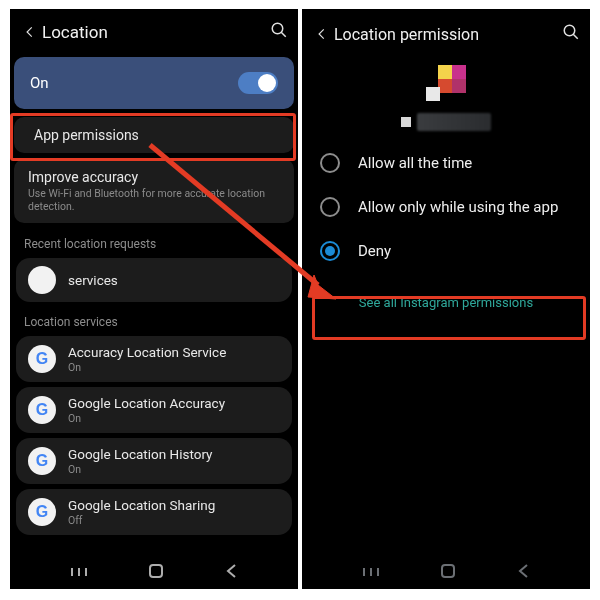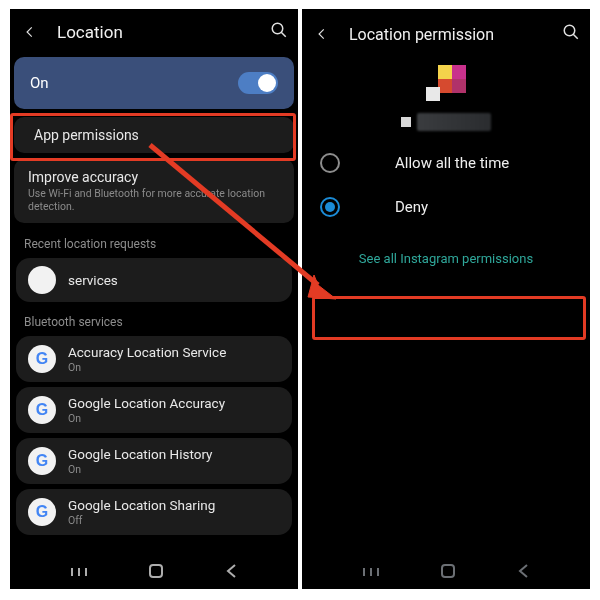--- a/index.html
+++ b/index.html
@@ -5,21 +5,21 @@
   * { box-sizing: border-box; margin: 0; padding: 0; }
   html, body { width: 600px; height: 600px; background: #fff; font-family: -apple-system, Roboto, "Helvetica Neue", Arial, sans-serif; }
   .stage { position: relative; width: 600px; height: 600px; background: #fff; overflow: hidden; }
   .phone { position: absolute; top: 9px; width: 288px; height: 580px; background: #000; border-radius: 0; overflow: hidden; }
   .left  { left: 10px; }
   .right { left: 302px; background: #000000; }
   
   .topbar { display: flex; align-items: center; height: 46px; padding: 0 10px; color: #e9e9e9; }
   .back-ic { width: 20px; height: 20px; display: flex; align-items: center; justify-content: center; }
   .back-ic svg { width: 14px; height: 14px; stroke: #e0e0e0; stroke-width: 2; fill: none; }
-  .title { margin-left: 17px; font-size: 17px; font-weight: 400; color: #f0f0f0; }
+  .title { margin-left: 2px; font-size: 17px; font-weight: 400; color: #f0f0f0; }
   .spacer { flex: 1; }
   .search-ic svg { width: 18px; height: 18px; stroke: #e0e0e0; stroke-width: 2; fill: none; }
   
   .toggle-row { background: #3a4f7a; height: 52px; display: flex; align-items: center; padding: 0 16px; color: #fff; font-size: 15px; border-radius: 10px; margin: 2px 4px 8px 4px; }
   .switch { width: 40px; height: 22px; background: #4d7ec4; border-radius: 12px; position: relative; }
   .switch::after { content: ""; position: absolute; right: 2px; top: 2px; width: 18px; height: 18px; border-radius: 50%; background: #fff; }
   .item { background: #1c1c1c; border-radius: 10px; margin: 6px 4px; padding: 10px 14px; color: #e8e8e8; }
   .item .primary { font-size: 14px; color: #e8e8e8; }
   .item .secondary { font-size: 10.5px; color: #8a8a8a; line-height: 1.25; margin-top: 2px; }
   .section-label { font-size: 12px; color: #8d8d8d; padding: 8px 24px 2px 14px; }
@@ -32,21 +32,21 @@
   
   .right .topbar { height: 50px; }
   .right .title { font-size: 16px; }
   .app-hero { display: flex; flex-direction: column; align-items: center; padding: 6px 0 10px 0; }
   .app-ico { width: 40px; height: 40px; position: relative; }
   .app-ico .blk { position: absolute; }
   .app-name-row { display: flex; align-items: center; margin-top: 8px; }
   .app-name-row .sq { width: 10px; height: 10px; background: #d8d8d8; margin-right: 6px; }
   .app-name-row .blur { width: 74px; height: 18px; background: linear-gradient(90deg,#3a3c3f,#2a2c2f); border-radius: 2px; filter: blur(1px); }
   .perm-caption { color: #3a9bb2; font-size: 10.5px; letter-spacing: 0.6px; padding: 28px 20px 10px 20px; }
-  .opt { display: flex; align-items: center; padding: 12px 18px; color: #eee; font-size: 15px; gap: 37px; }
+  .opt { display: flex; align-items: center; padding: 12px 18px; color: #eee; font-size: 15px; }
   .radio { width: 20px; height: 20px; border-radius: 50%; border: 2px solid #8d8d8d; margin-right: 18px; position: relative; flex: none; }
   .radio.sel { border-color: #1b8bd6; }
   .radio.sel::after { content: ""; position: absolute; left: 3px; top: 3px; width: 10px; height: 10px; border-radius: 50%; background: #1b8bd6; }
   .see-all { color: #2fa79a; font-size: 13px; text-align: center; padding: 22px 8px; }
   
   .navbar { position: absolute; bottom: 0; left: 0; right: 0; height: 32px; display: flex; align-items: center; justify-content: space-evenly; }
   .navbar .glyph svg { stroke: #adadad; stroke-width: 2; fill: none; }
   .right .navbar .glyph svg { stroke: #6b6f74; }
   
   .arrow { position: absolute; left: 140px; top: 135px; width: 220px; height: 190px; pointer-events: none; }
@@ -99,21 +99,21 @@
     </div>
 
     <div class="section-label">Recent location requests</div>
     <div class="app-row">
       <span class="icon ishare-ic"></span>
       <div class="text">
           <div class="name">services</div>
         </div>
     </div>
 
-    <div class="section-label">Bluetooth services</div>
+    <div class="section-label">Location services</div>
 
     <div class="app-row">
       <span class="icon g-letter">G</span>
       <div class="text">
         <div class="name">Accuracy Location Service</div>
         <div class="state">On</div>
       </div>
     </div>
     <div class="app-row">
       <span class="icon g-letter">G</span>
@@ -182,20 +182,24 @@
         <span class="blur"></span>
       </div>
     </div>
 
 
     <div class="opt">
       <span class="radio"></span>
       <span>Allow all the time</span>
     </div>
     <div class="opt">
+      <span class="radio"></span>
+      <span>Allow only while using the app</span>
+    </div>
+    <div class="opt">
       <span class="radio sel"></span>
       <span>Deny</span>
     </div>
 
     <div class="see-all">See all Instagram permissions</div>
 
     <div class="navbar">
       <span class="glyph"><svg width="20" height="14" viewBox="0 0 20 14">
             <line x1="3" y1="3" x2="3" y2="11"></line>
             <line x1="10" y1="3" x2="10" y2="11"></line>

